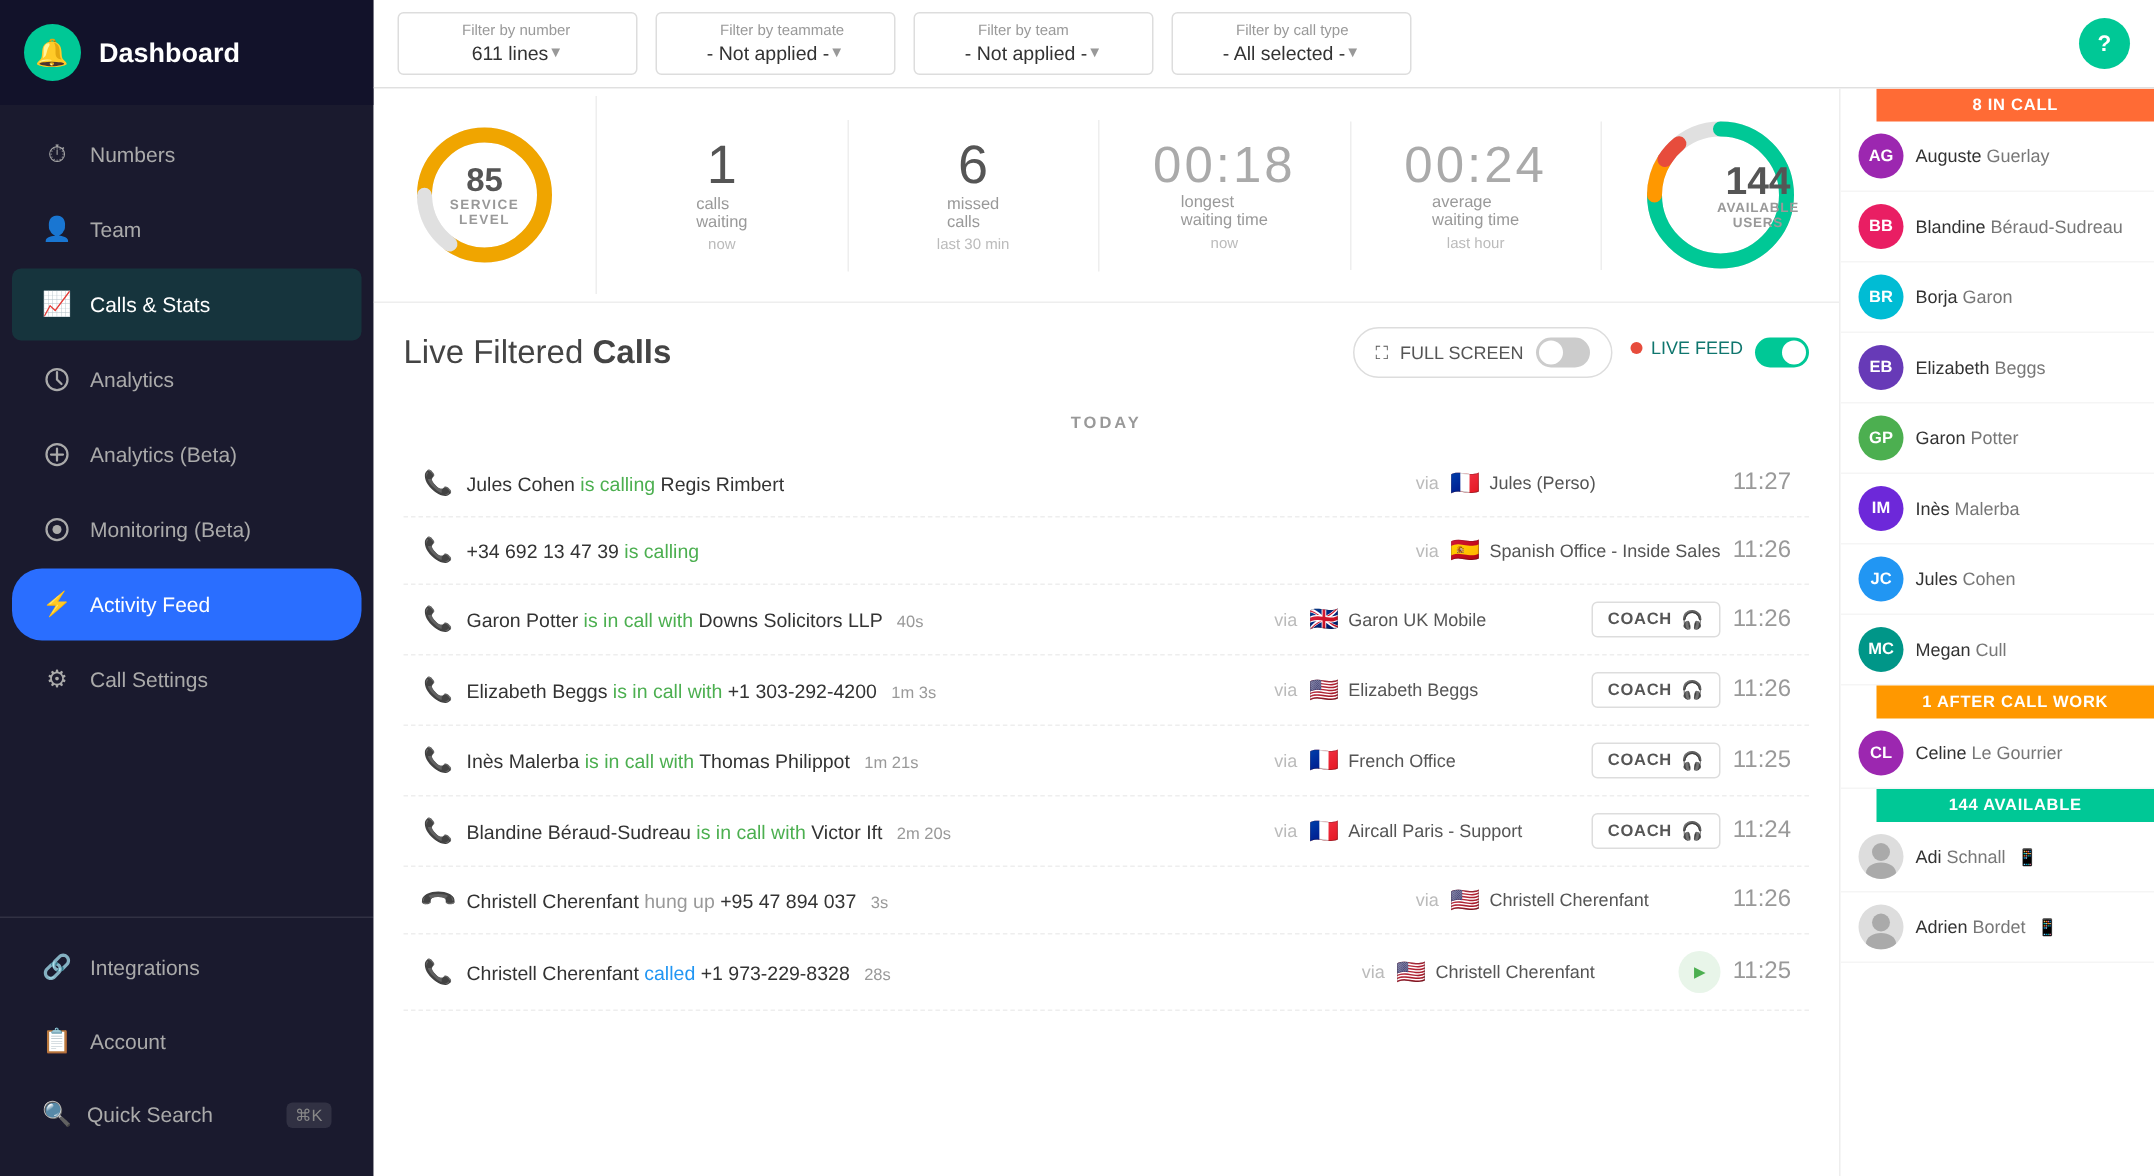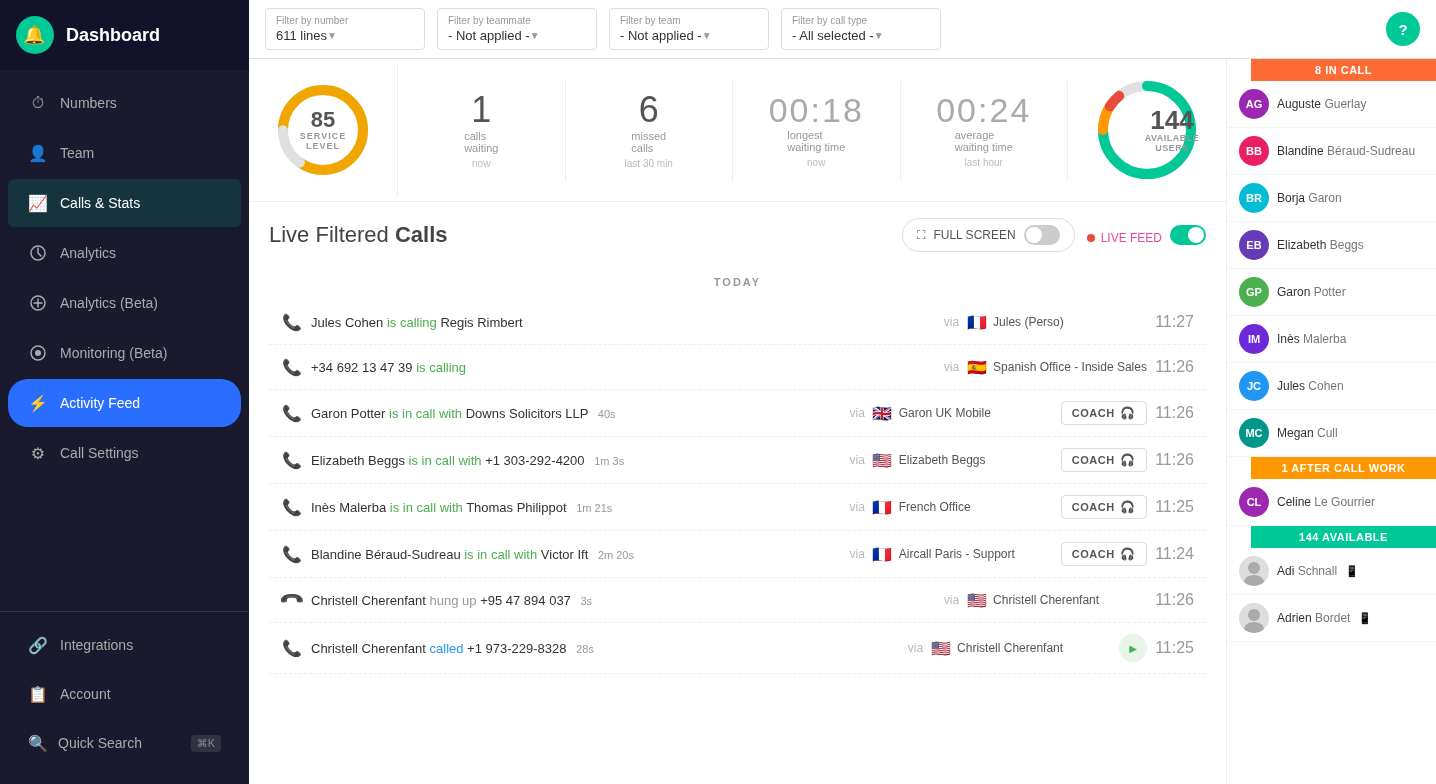--- a/index.html
+++ b/index.html
@@ -108,28 +108,29 @@
       border-radius: 4px;
       padding: 6px 10px;
       min-width: 160px;
       cursor: pointer;
       background: white;
       position: relative;
     }
     .filter-label {
       font-size: 10px;
       color: #999;
+      margin-left: 32px;
     }
     .filter-value {
       font-size: 13px;
       color: #333;
       font-weight: 500;
       display: flex;
       align-items: center;
-      justify-content: flex-start;
+      justify-content: center;
     }
     .filter-chevron { color: #999; font-size: 10px; }
     .help-btn {
       margin-left: auto;
       width: 34px; height: 34px;
       background: #00c896;
       border-radius: 50%;
       display: flex; align-items: center; justify-content: center;
       color: white;
       font-size: 15px;
@@ -249,24 +250,24 @@
       padding: 6px 14px;
       border: 1px solid #ddd;
       border-radius: 20px;
       font-size: 12px;
       color: #555;
       cursor: pointer;
       background: white;
     }
     .toggle-wrap {
       display: flex;
-      align-items: flex-end;
+      align-items: flex-start;
       gap: 8px;
       font-size: 12px;
-      color: #ec4899;
+      color: #0f766e;
     }
     .toggle {
       width: 36px; height: 20px;
       border-radius: 10px;
       position: relative;
       cursor: pointer;
     }
     .toggle.on { background: #00c896; }
     .toggle.off { background: #ccc; }
     .toggle-knob {

